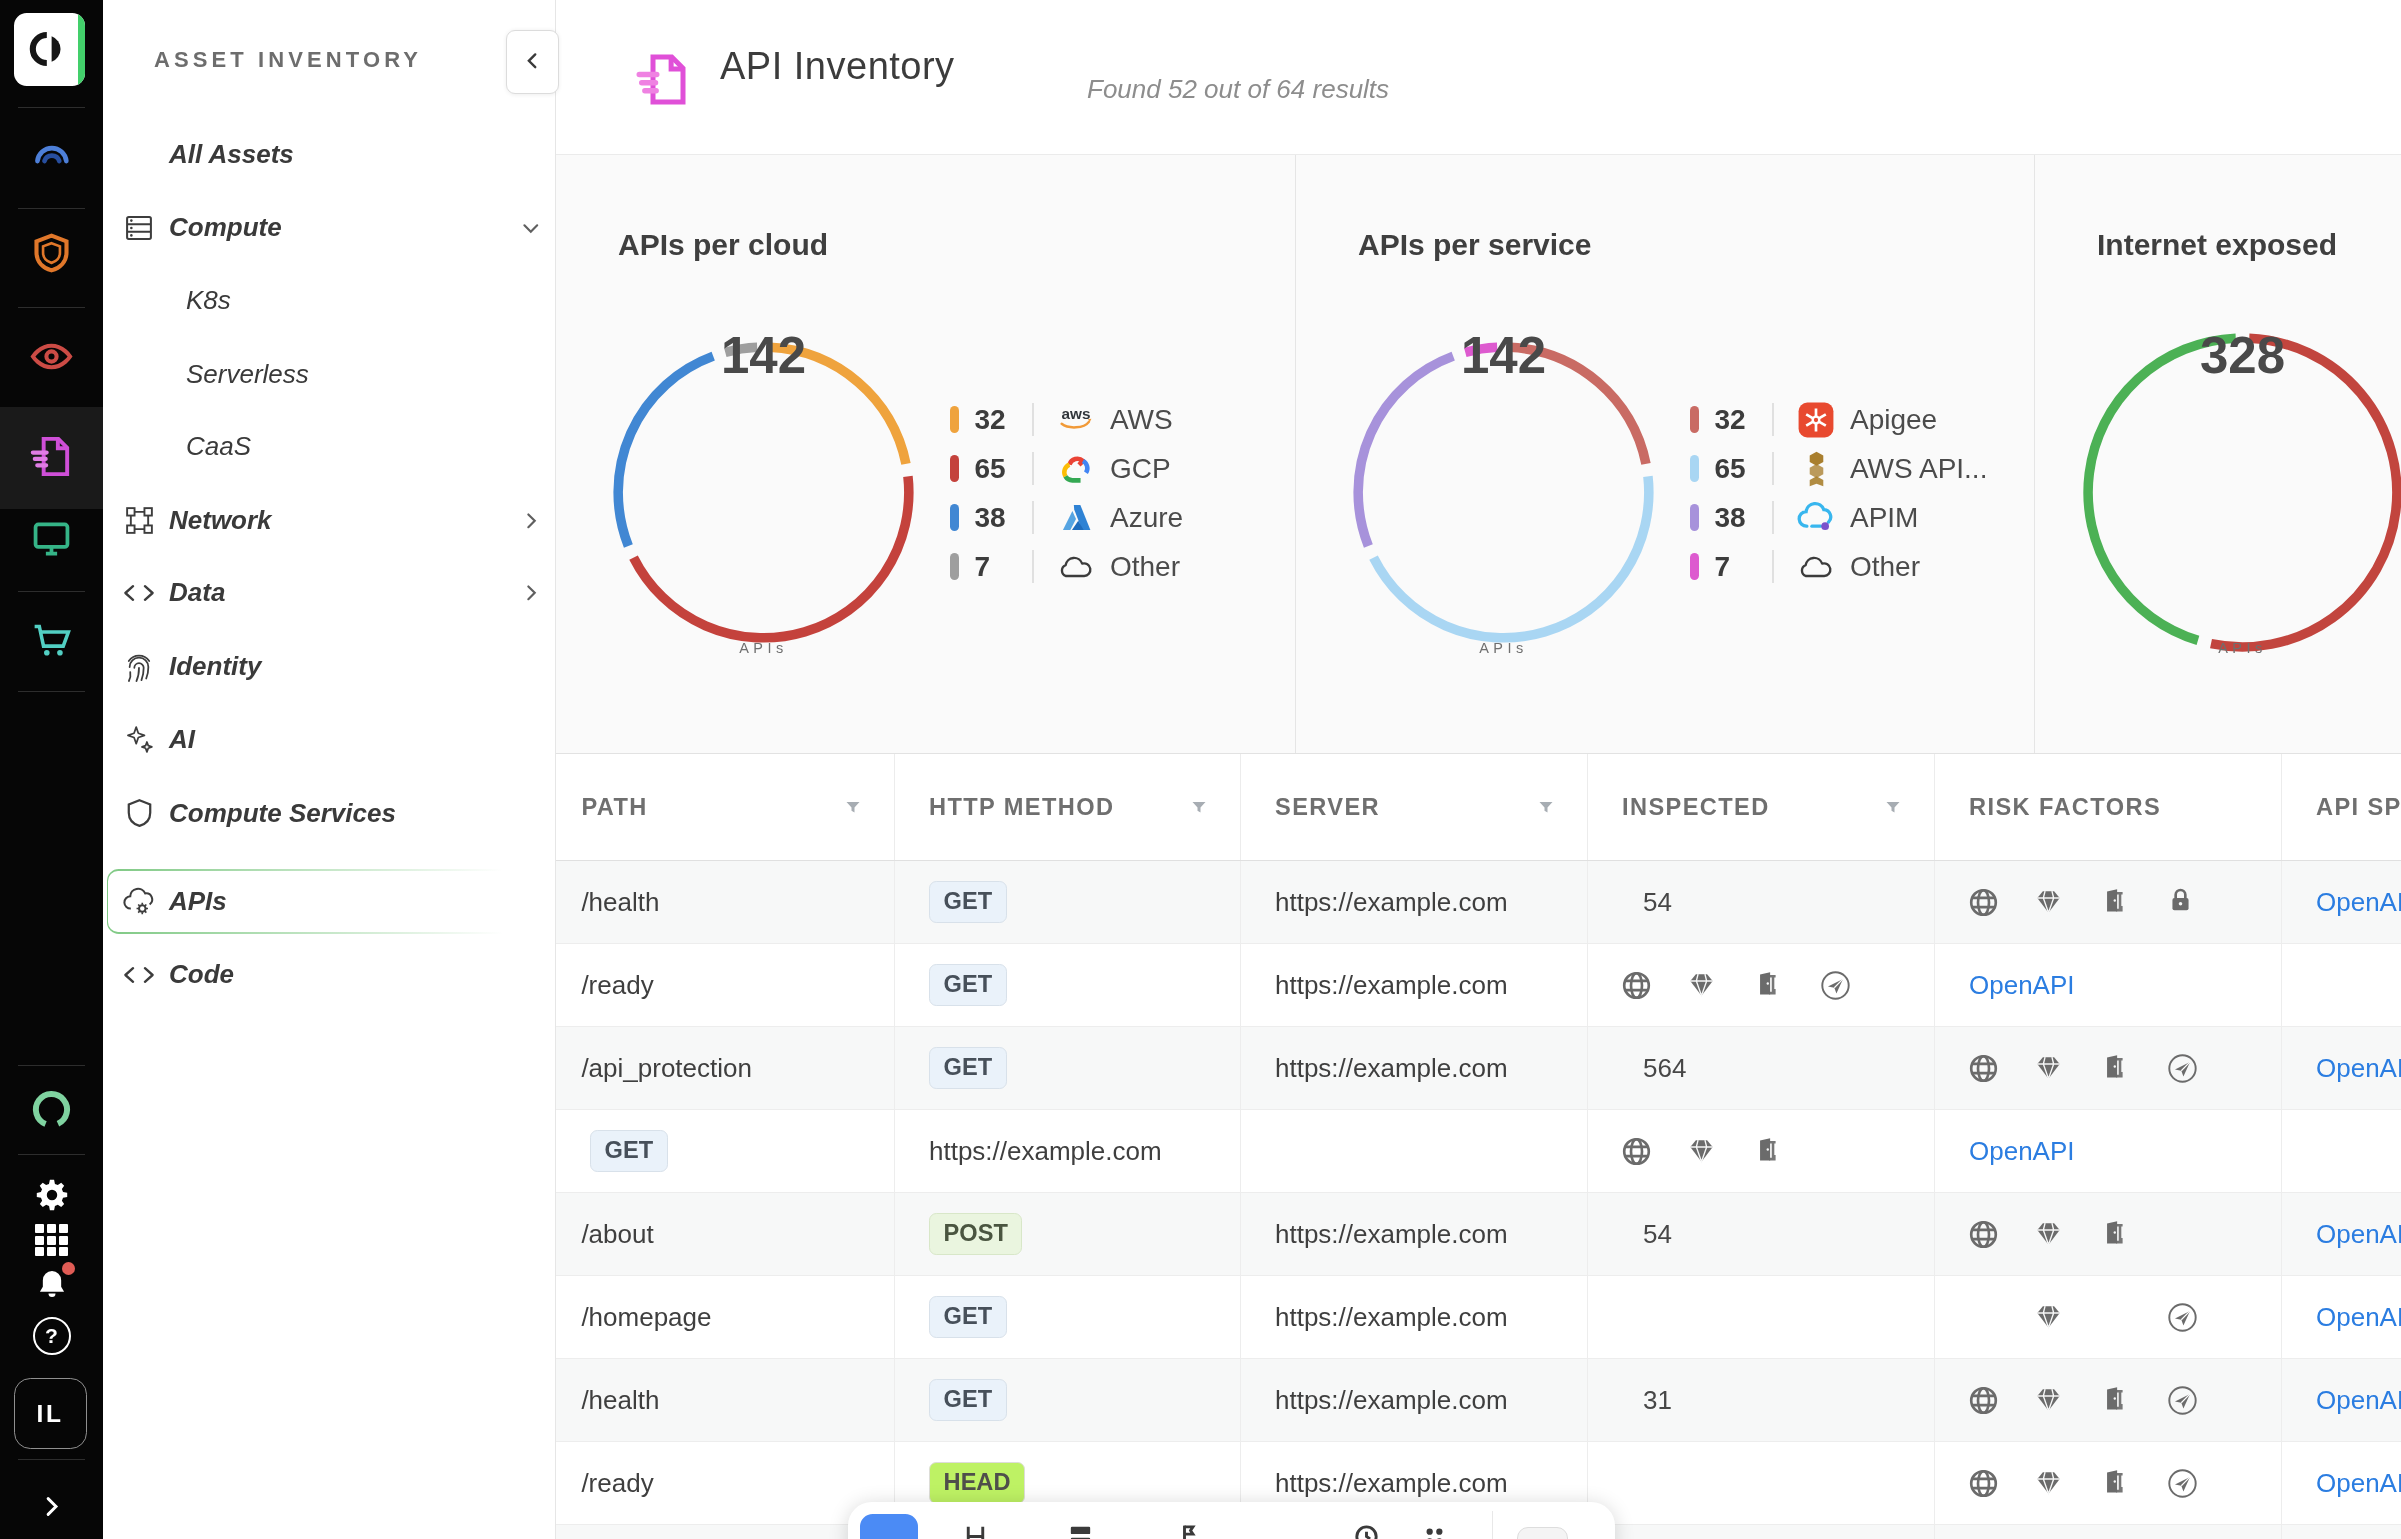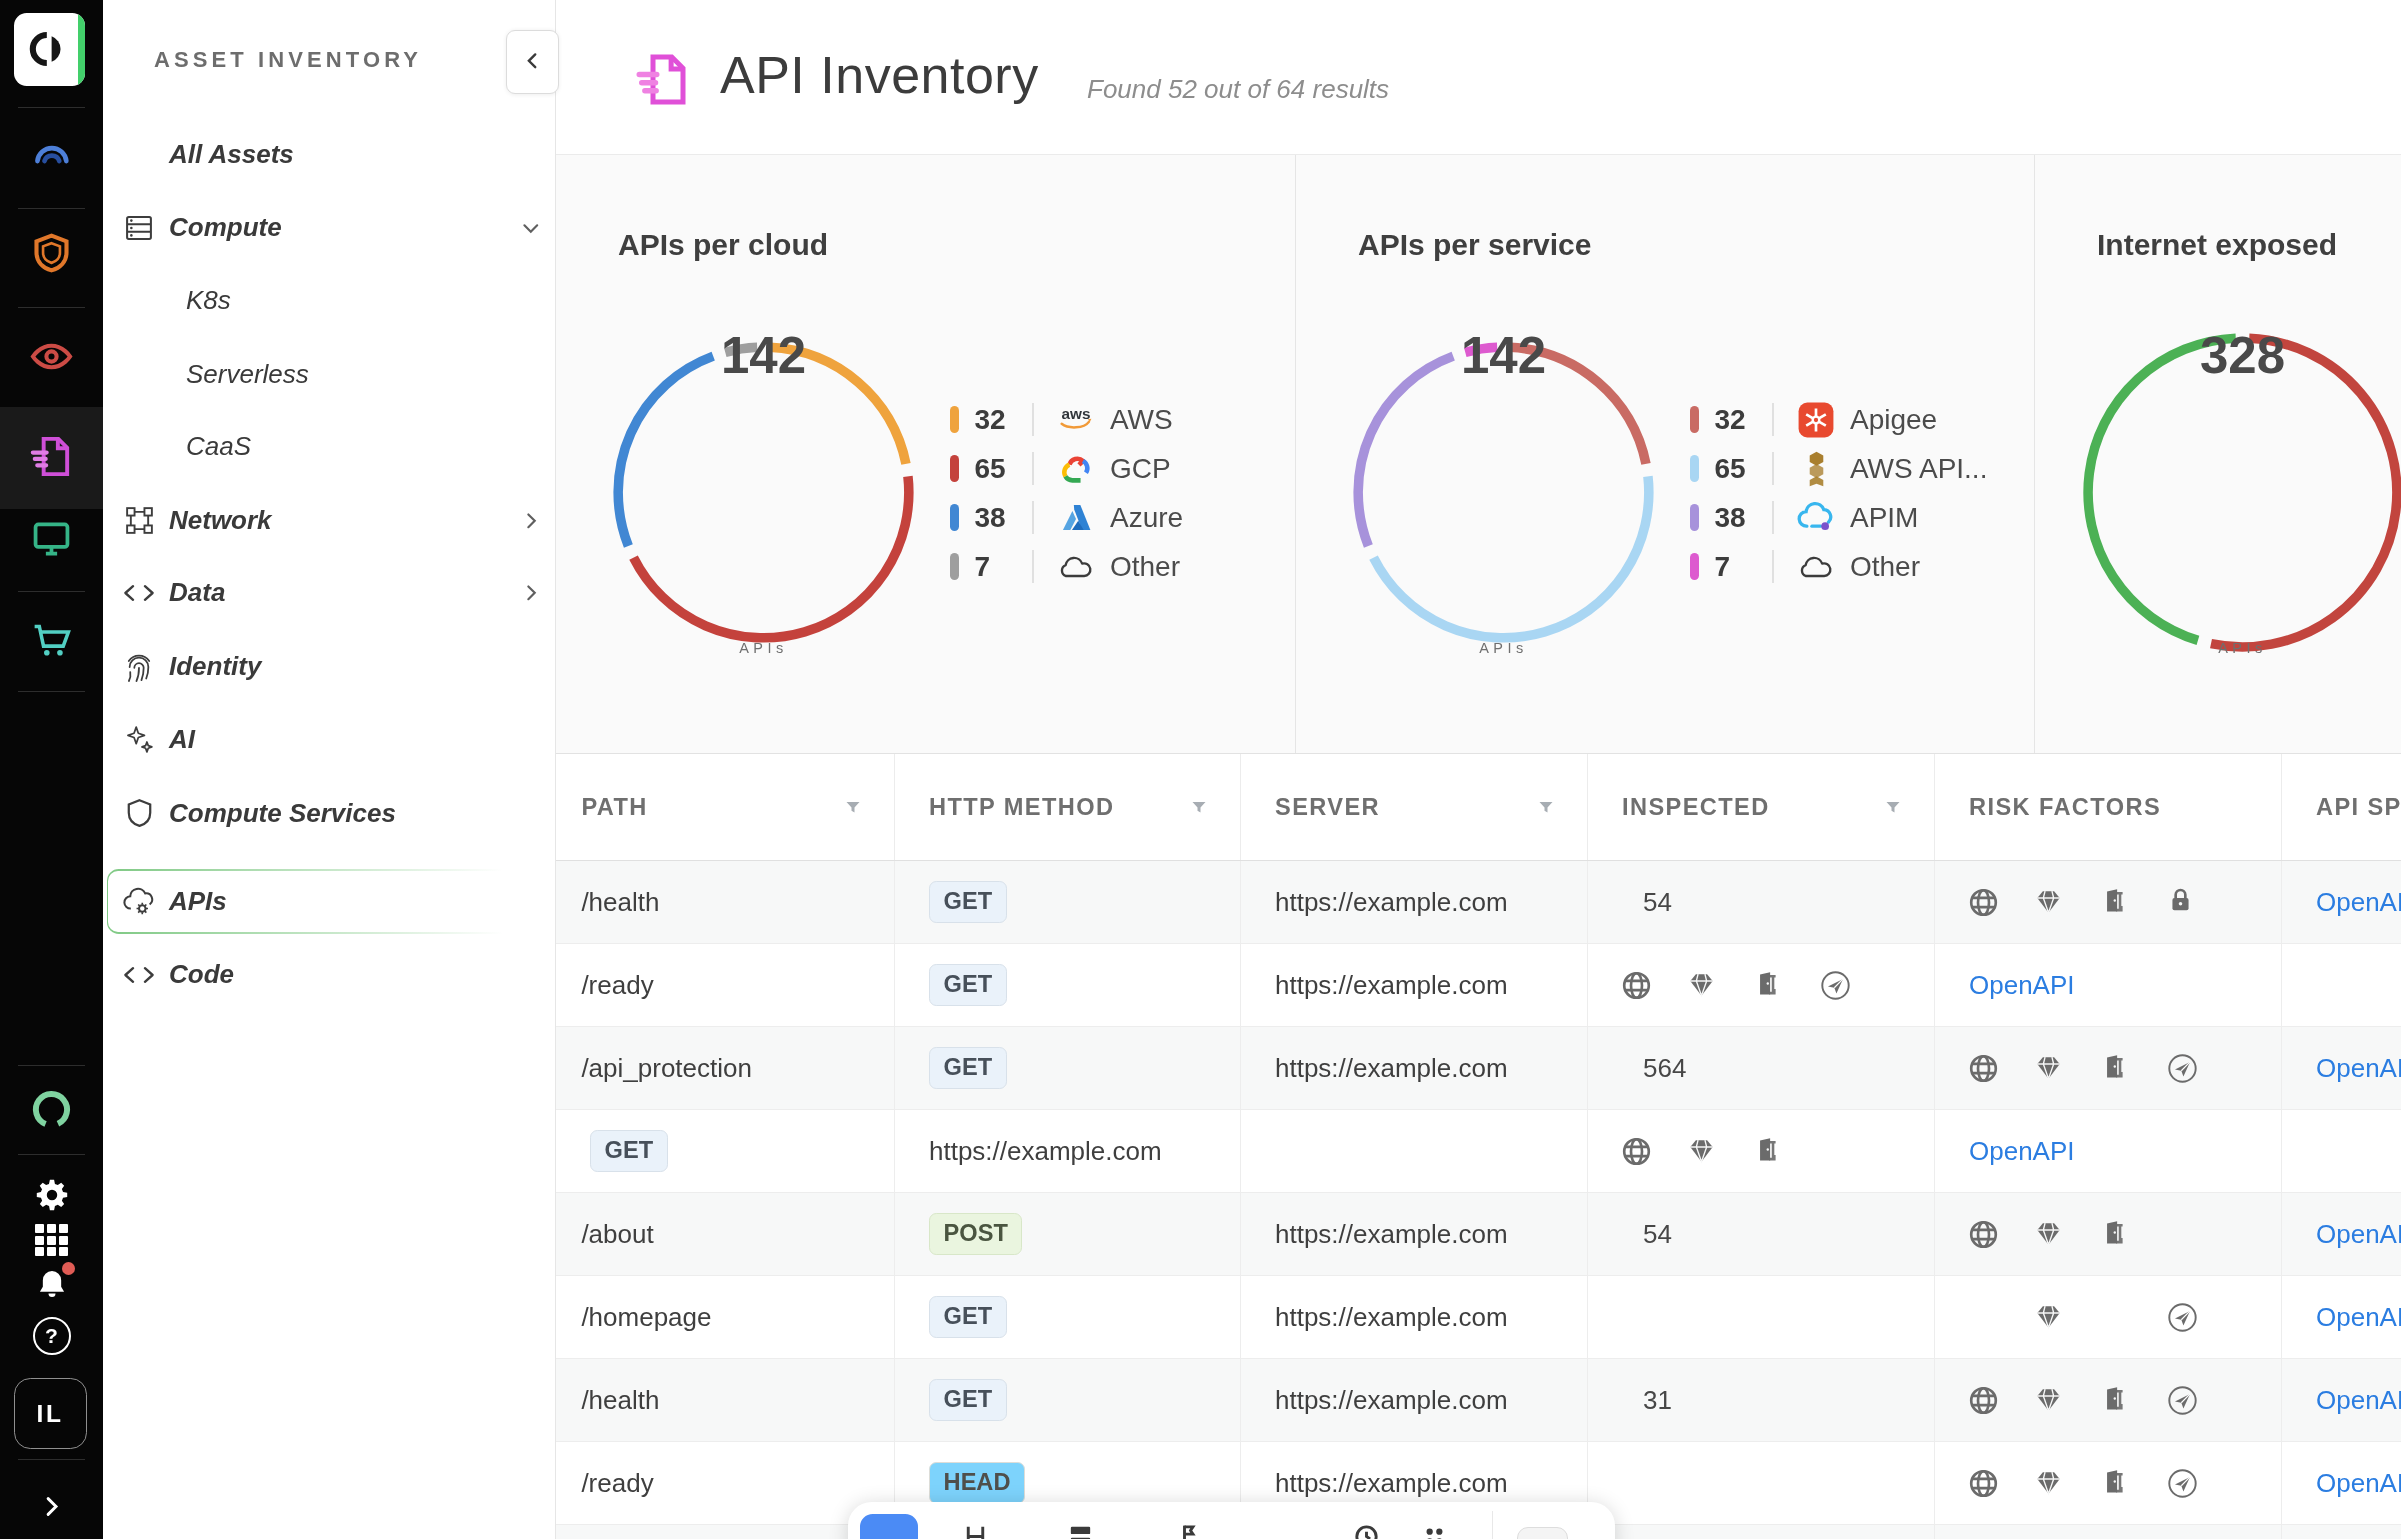--- a/index.html
+++ b/index.html
@@ -37,21 +37,21 @@
   .mi-label.sub{left:83px;font-weight:500;}
   .mi-chev{position:absolute;left:416px;width:23.6px;height:23.6px;color:#5f5f5f;}
   .sel-box{position:absolute;left:3.6px;top:869px;width:417px;height:65px;border-radius:11.8px;
            background:linear-gradient(90deg,#7fc984,rgba(127,201,132,0) 95%);padding:0;}
   .sel-box i{position:absolute;inset:1.8px;border-radius:10px;background:#fff;display:block;}
 
   
   .content{position:absolute;left:556px;top:0;width:1845px;height:100%;}
   .page-header{position:absolute;left:0;top:0;width:2723px;height:154px;background:#fff;border-bottom:0.9px solid #ebebeb;}
   .header-icon{position:absolute;left:77px;top:47px;width:60px;height:65px;}
-  .page-title{position:absolute;left:164px;top:45px;margin:0;font-size:52px;font-weight:500;color:#3c3c3c;letter-spacing:0.5px;}
+  .page-title{position:absolute;left:164px;top:45px;margin:0;font-size:38px;font-weight:500;color:#3c3c3c;letter-spacing:0.5px;}
   .page-subtitle{position:absolute;left:531px;top:74px;font-size:26px;font-style:italic;color:#8d8d8d;}
 
   
   .charts{position:absolute;left:0;top:155px;width:2723px;height:598px;background:#fafafa;border-bottom:0.9px solid #e2e2e2;display:flex;}
   .chart-card{position:relative;height:100%;}
   .chart-card.c1{width:739px;}
   .chart-card.c2{width:738px;border-left:0.9px solid #e5e5e5;}
   .chart-card.c3{flex:1;border-left:0.9px solid #e5e5e5;}
   .chart-title{position:absolute;left:62px;top:73px;font-size:30px;font-weight:700;color:#3f3f3f;}
   .donut{position:absolute;left:44px;top:174px;width:327px;height:327px;}
@@ -77,21 +77,21 @@
   .th .funnel{margin-left:auto;margin-right:31px;width:20px;height:20px;}
   .trow{height:82px;background:#fff;border-bottom:0.9px solid #ededed;cursor:pointer;}
   .trow.alt{background:#f7f8f8;}
   .td{position:relative;display:flex;align-items:center;padding-left:34px;font-size:26px;color:#3f3f3f;border-right:0.9px solid #ededed;overflow:hidden;}
   .td.path{padding-left:25.4px;}
   .td.inspected{padding-left:55px;color:#474747;}
   .td.risks{padding:0;}
   .badge{display:inline-block;padding:8.2px 13.6px;border-radius:7.3px;font-size:23.6px;font-weight:600;line-height:1;}
   .badge.GET{background:#eaf2fa;border:1.8px solid #d8e1ea;color:#47505a;}
   .badge.POST{background:#eaf5df;border:1.8px solid #d8e7c8;color:#4a5540;}
-  .badge.HEAD{background:#7dd3fc;border:1.8px solid #dddDD8;color:#4f4f4b;}
+  .badge.HEAD{background:#bef264;border:1.8px solid #dddDD8;color:#4f4f4b;}
   .risk-slot{position:absolute;top:50%;width:33px;height:33px;margin-top:-16.3px;color:#6b6b6b;}
   .spec-link{color:#2b7de1;text-decoration:none;white-space:nowrap;}
 
   
   .float-bar{position:absolute;left:292px;top:1502px;width:767px;height:109px;background:#fff;border-radius:23.6px;
              box-shadow:0 2.7px 20px rgba(0,0,0,.16);z-index:12;}
   .fb-blue{position:absolute;left:11.8px;top:11.8px;width:58px;height:58px;border-radius:12.7px;background:#4b8bf5;cursor:pointer;}
   .fb-ico{position:absolute;top:20px;width:29px;height:29px;color:#3a3a3a;cursor:pointer;}
   .fb-div{position:absolute;left:644px;top:9px;width:0.9px;height:91px;background:#e8e8e8;}
   .fb-pill{position:absolute;left:669px;top:25.4px;width:49px;height:47px;border-radius:11px;background:#f4f4f4;border:0.9px solid #ddd;cursor:pointer;}

